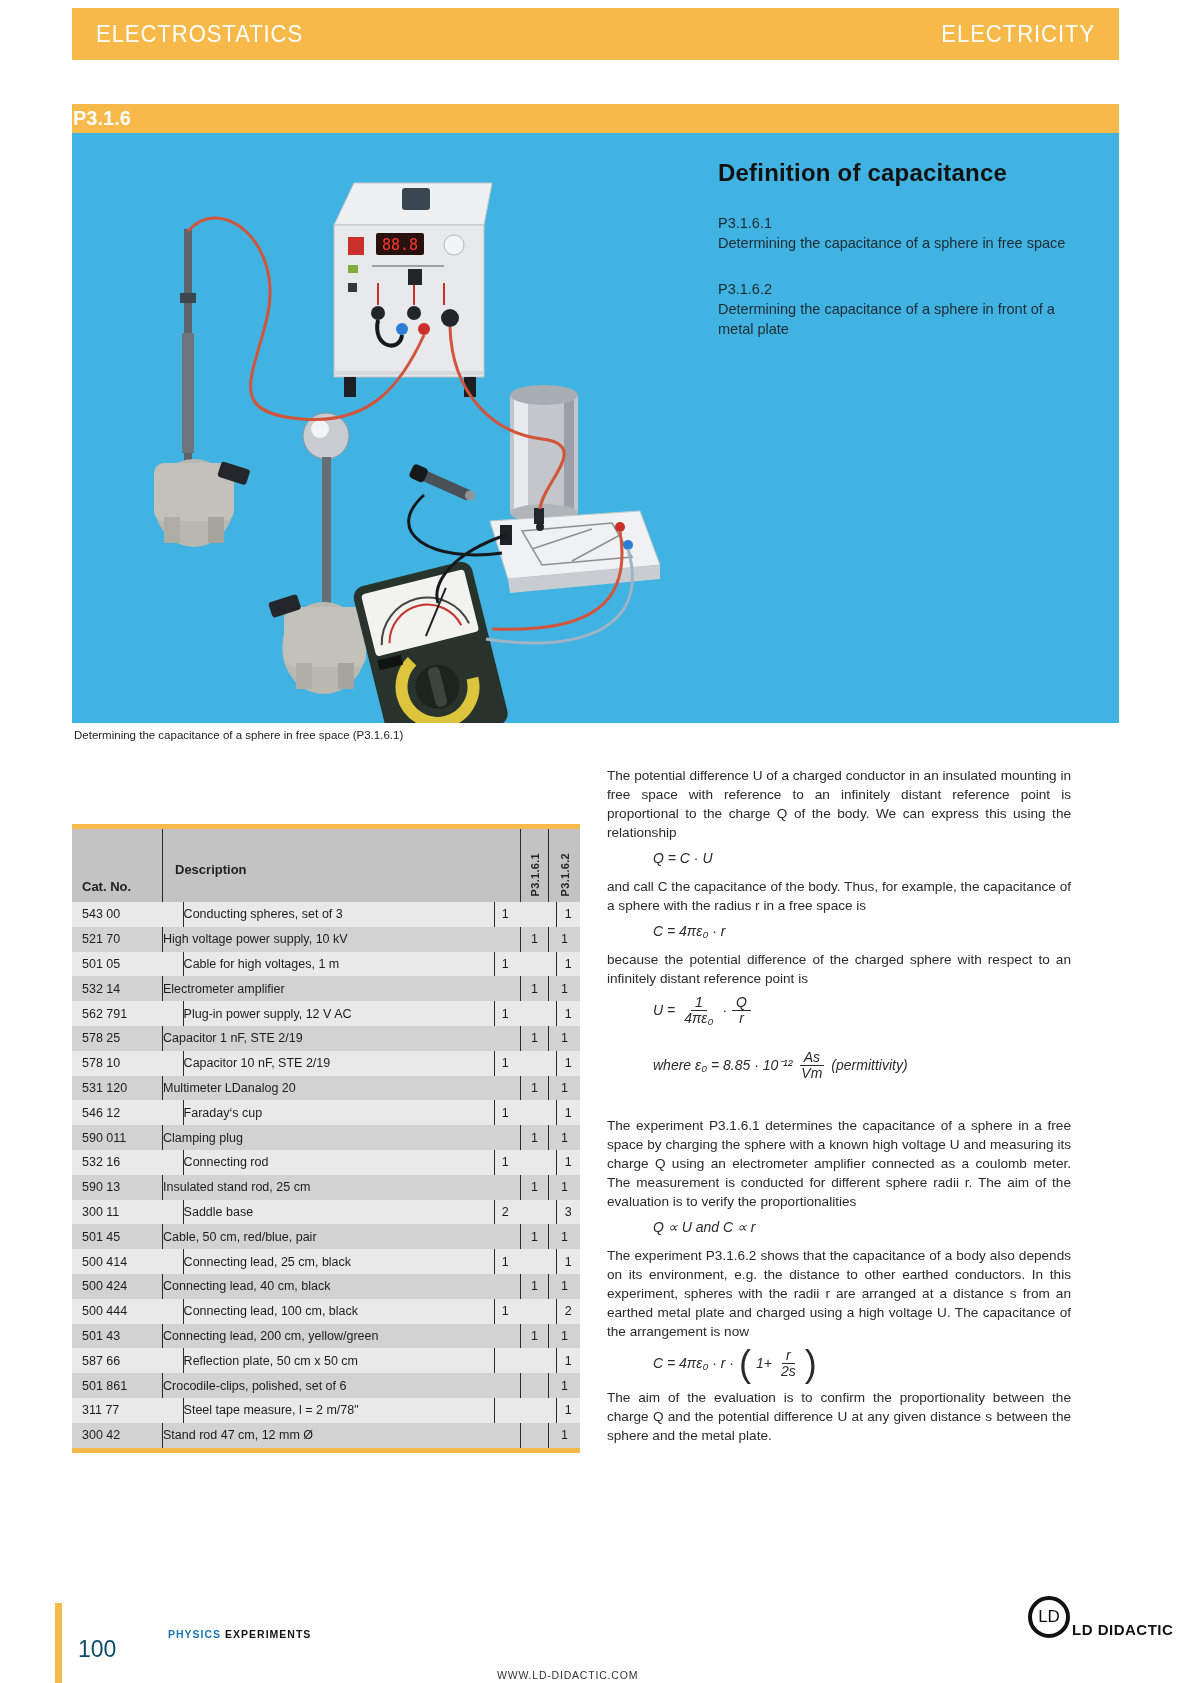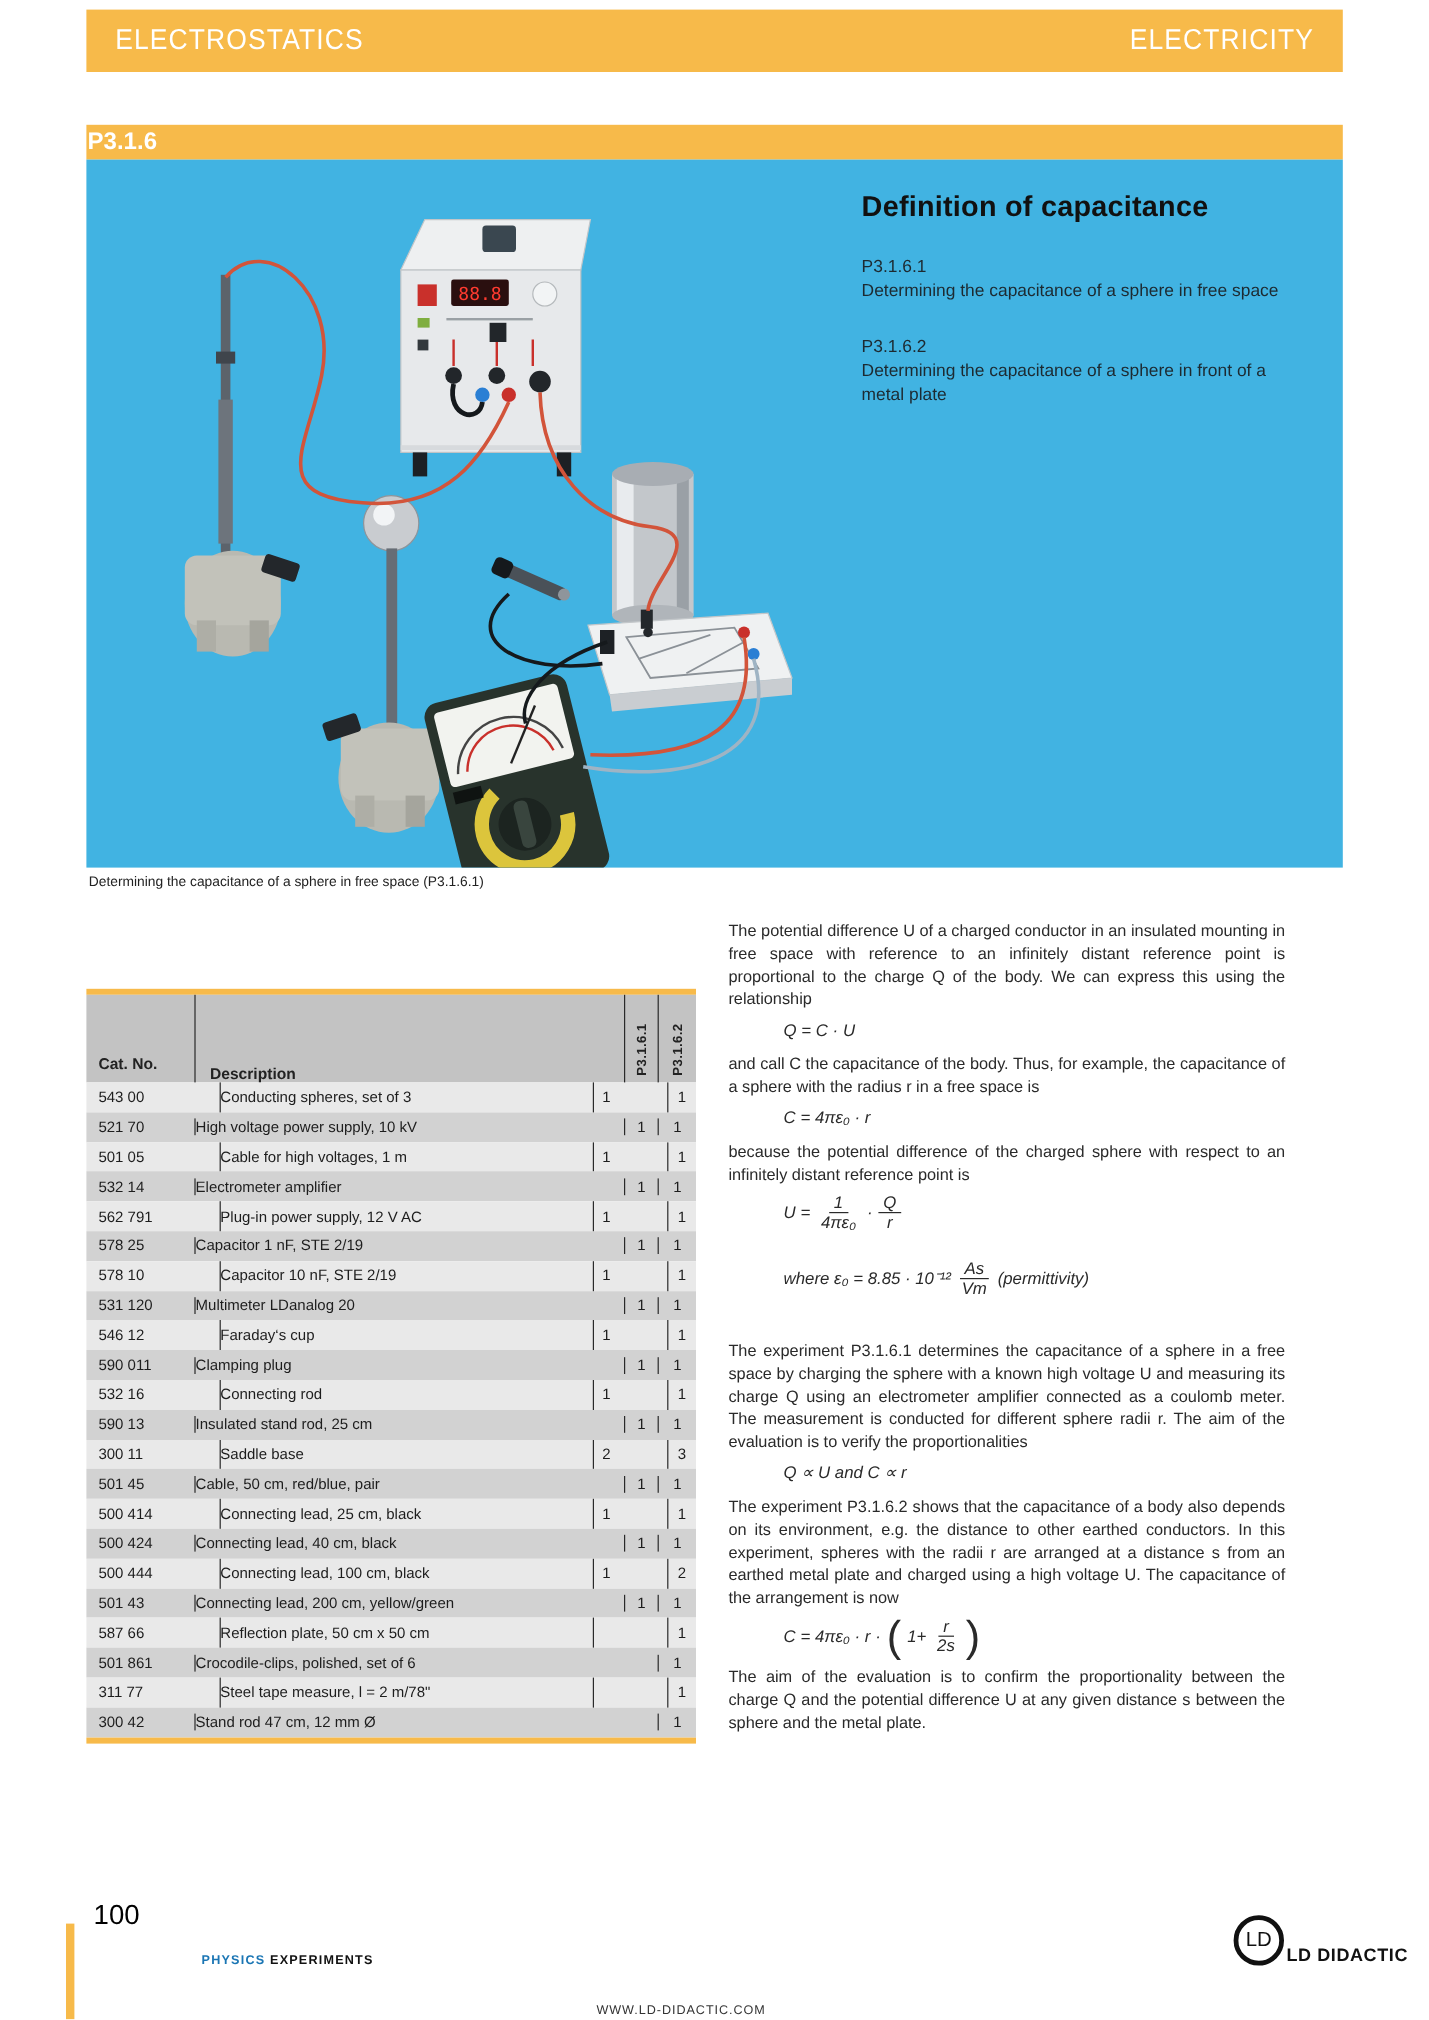--- a/index.html
+++ b/index.html
@@ -33,47 +33,47 @@
   .exp{margin-top:26px;font-size:14.5px;line-height:20px;color:#1d2a31;}
   .exp .code{display:block;}
 
   #hero-caption{position:absolute;left:74px;top:729px;font-size:11.5px;color:#222;}
 
   
   #equip{position:absolute;left:72px;top:824px;width:508px;}
   #equip .tbar{height:5px;background:var(--orange);}
   #equip-head{display:flex;height:73px;background:var(--head-gray);font-weight:bold;}
   .col-cat{width:90px;padding:0 0 8px 10px;display:flex;align-items:flex-end;font-size:13px;}
-  .col-desc{width:358px;border-left:1px solid #2a2a2a;padding:0 0 0 12px;display:flex;align-items:flex-end;font-size:13px;}
+  .col-desc{width:358px;border-left:1px solid #2a2a2a;padding:0 0 25px 12px;display:flex;align-items:flex-end;font-size:13px;}
   .col-q{width:28px;border-left:1px solid #2a2a2a;display:flex;align-items:flex-end;justify-content:center;padding-bottom:6px;}
   .col-q2{width:32px;}
   .rot{writing-mode:vertical-rl;transform:rotate(180deg);font-size:11px;font-weight:bold;letter-spacing:.3px;}
   .t-row{display:flex;height:24.8px;font-size:12.5px;color:#1d1d1d;}
   .t-row.odd{background:var(--row-light);gap:40px;}
-  .t-row.even{background:var(--row-dark);align-items:center;}
+  .t-row.even{background:var(--row-dark);}
   .t-row .c1{width:90px;padding-left:10px;display:flex;align-items:center;}
   .t-row .c2{width:358px;border-left:1px solid #2a2a2a;padding-left:0;display:flex;align-items:center;}
   .t-row .c3{width:28px;border-left:1px solid #2a2a2a;display:flex;align-items:center;justify-content:center;}
   .t-row .c4{width:32px;border-left:1px solid #2a2a2a;display:flex;align-items:center;justify-content:center;}
 
   
   #article{position:absolute;left:607px;top:766px;width:464px;font-size:13.6px;line-height:19px;
     text-align:justify;color:#2a2a2a;}
   #article p{margin-bottom:2px;}
   .eq{margin:7px 0 9px 46px;font-size:14px;font-style:italic;color:#2a2a2a;display:flex;align-items:center;gap:5px;text-align:right;}
   .frac{display:inline-flex;flex-direction:column;align-items:center;vertical-align:middle;line-height:15px;}
   .frac .num{border-bottom:1px solid #2a2a2a;padding:0 4px;}
   .frac .den{padding:0 4px;}
   .paren{font-size:36px;font-weight:200;font-style:normal;line-height:30px;}
   .gap-lg{height:26px;}
   .gap-sm{height:8px;}
 
   
   #footer-bar{position:absolute;left:55px;top:1603px;width:7px;height:80px;background:var(--orange);}
-  #page-num{position:absolute;left:78px;top:1582px;font-size:23px;color:#000000;}
+  #page-num{position:absolute;left:78px;top:1636px;font-size:23px;color:#0c4a6e;}
   #brand{position:absolute;left:168px;top:1628px;font-size:10.5px;letter-spacing:1px;font-weight:bold;}
   #brand .b1{color:#1b76b4;}
   #brand .b2{color:#111;}
   #site-url{position:absolute;left:497px;top:1628px;font-size:10.5px;letter-spacing:.8px;color:#333;margin-top:41px;}
   #logo{position:absolute;left:1028px;top:1596px;display:flex;align-items:flex-end;}
   #logo-mark{width:42px;height:42px;border:4px solid #111;border-radius:50%;display:flex;align-items:center;justify-content:center;
     font-weight:normal;font-size:17px;color:#111;background:#fff;}
   #logo-text{font-weight:bold;font-size:15px;color:#111;margin-left:2px;letter-spacing:.5px;}
 </style>
 </head>

